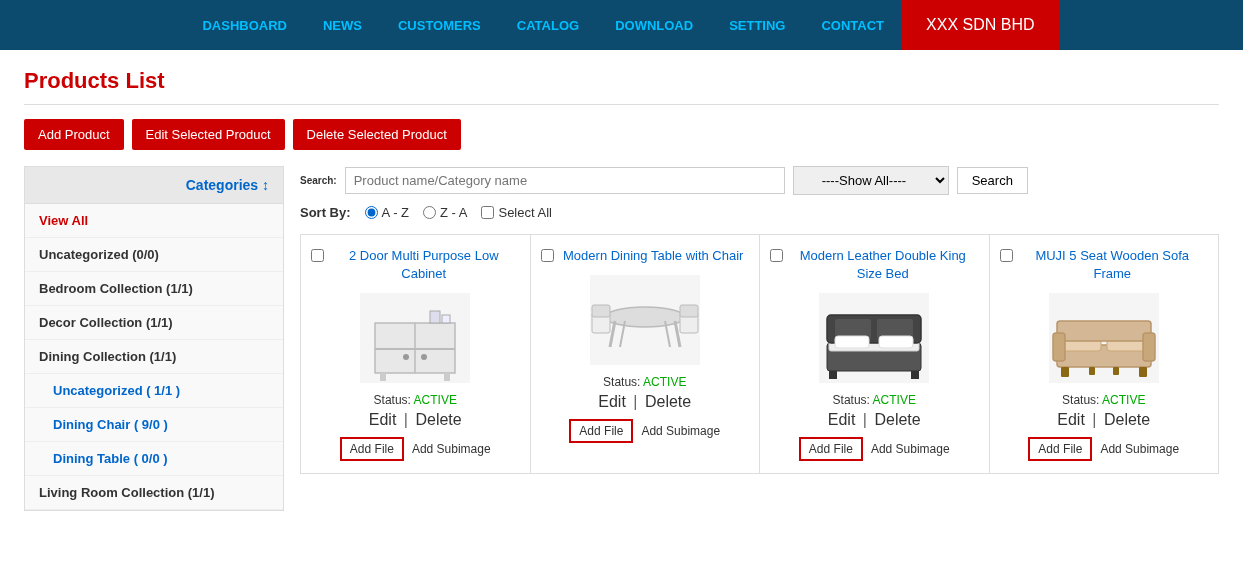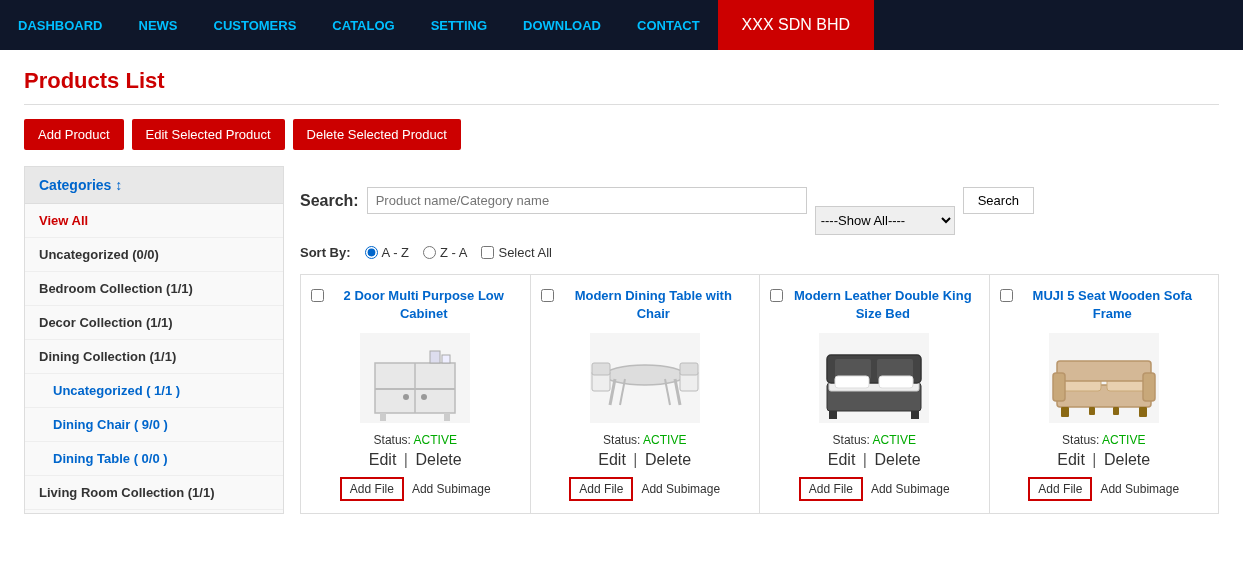--- a/index.html
+++ b/index.html
@@ -1,23 +1,23 @@
 <!DOCTYPE html>
 <html><head>
   <meta charset="utf-8">
   <style>
     * { box-sizing: border-box; margin: 0; padding: 0; }
     body { font-family: Arial, sans-serif; font-size: 13px; background: #fff; color: #333; }
 
     
     .navbar {
-      background: #0f172a;
-      display: flex;
-      align-items: center;
-      justify-content: flex-start;
+      background: #0c4a6e;
+      display: flex;
+      align-items: center;
+      justify-content: center;
       padding: 0;
     }
     .navbar-links {
       display: flex;
       align-items: center;
     }
     .navbar-links a {
       color: #00bfff;
       text-decoration: none;
       padding: 16px 18px;
@@ -74,21 +74,21 @@
       min-width: 260px;
       border: 1px solid #ddd;
       background: #f9f9f9;
     }
     .sidebar-header {
       background: #e8e8e8;
       padding: 10px 14px;
       font-size: 14px;
       color: #0066cc;
       font-weight: bold;
-      text-align: left;
+      text-align: right;
       border-bottom: 1px solid #ddd;
     }
     .sidebar-item {
       padding: 9px 14px;
       border-bottom: 1px solid #eee;
       cursor: pointer;
     }
     .sidebar-item.view-all {
       color: #cc0000;
       font-weight: bold;
@@ -112,37 +112,36 @@
     
     .search-bar {
       display: flex;
       align-items: center;
       gap: 8px;
       margin-bottom: 10px;
       flex-wrap: wrap;
     }
     .search-label {
       font-weight: bold;
-      font-size: 16px;
+      font-size: 10px;
     }
     .search-input {
       flex: 1;
       min-width: 200px;
       max-width: 440px;
       padding: 5px 8px;
       border: 1px solid #ccc;
       font-size: 13px;
       color: #999;
     }
     .search-select {
-      padding: 5px 1px;
+      padding: 5px 24px;
       border: 1px solid #ccc;
       font-size: 13px;
       min-width: 140px;
-      margin-top: 40px;
     }
     .btn-search {
       background: #fff;
       border: 1px solid #ccc;
       padding: 5px 14px;
       font-size: 13px;
       cursor: pointer;
     }
 
     
@@ -184,21 +183,21 @@
       display: flex;
       align-items: flex-start;
       width: 100%;
       gap: 4px;
     }
     .product-card-header input[type=checkbox] {
       margin-top: 2px;
     }
     .product-title {
       font-size: 13px;
-      font-weight: bold;
+      font-weight: normal;
       color: #0066cc;
       text-align: center;
       flex: 1;
       line-height: 1.4;
     }
     .product-image {
       width: 110px;
       height: 90px;
       margin: 10px 0;
       display: flex;
@@ -259,22 +258,22 @@
   </style>
 </head>
 <body>
 
 <nav class="navbar">
   <div class="navbar-links">
     <a href="#">DASHBOARD</a>
     <a href="#">NEWS</a>
     <a href="#">CUSTOMERS</a>
     <a href="#">CATALOG</a>
+    <a href="#">DOWNLOAD</a>
     <a href="#">SETTING</a>
-    <a href="#">DOWNLOAD</a>
     <a href="#">CONTACT</a>
   </div>
   <div class="navbar-brand">XXX SDN BHD</div>
 </nav>
 
 <div class="page-content">
 
   <h1 class="page-title">Products List</h1>
 
   <div class="action-buttons">

